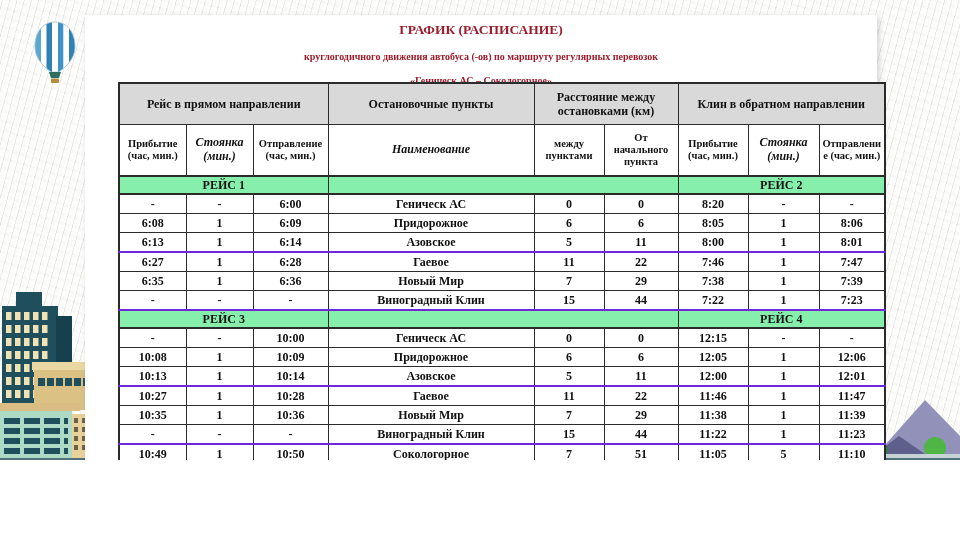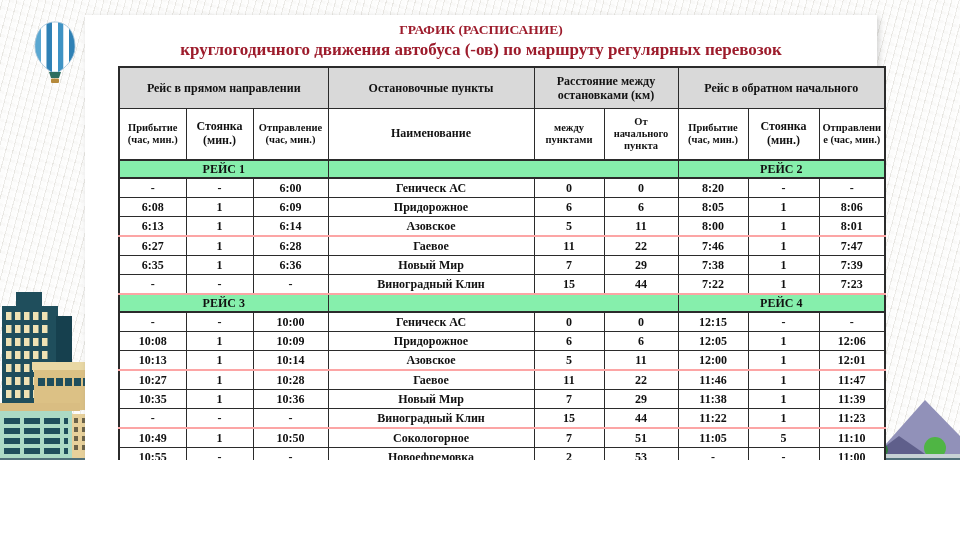--- a/index.html
+++ b/index.html
@@ -13,34 +13,34 @@
   
   .road{position:absolute;left:0;top:452px;width:960px;height:50px;z-index:1;
     background:linear-gradient(to bottom,#C7D2D5 0,#C7D2D5 6px,#50707A 6px,#50707A 100%);}
   .road-dash{position:absolute;left:0;top:477px;width:40px;height:6px;background:#fff;z-index:1;}
   .scene{position:absolute;z-index:1;}
   
   .card{position:absolute;left:85px;top:15px;width:792px;height:482px;background:#ffffff;z-index:2;
     box-shadow:2px 2px 6px rgba(130,130,130,.35);}
   .title{margin-top:6px;text-align:center;color:#9D1C2C;font-weight:bold;line-height:1.32;}
   .title .l1{font-size:13.5px;}
-  .title .l2,.title .l3{font-size:17px;}
+  .title .l2,.title .l3{font-size:10px;margin-top:11px;}
   
-  table.sched{position:absolute;left:33px;top:51px;width:766px;table-layout:fixed;
+  table.sched{position:absolute;left:33px;top:67px;width:766px;table-layout:fixed;
     border-collapse:collapse;border:2px solid #2B2B2B;font-weight:bold;color:#111;}
   table.sched th,table.sched td{border:1px solid #2B2B2B;text-align:center;vertical-align:middle;
     padding:0 2px;overflow:hidden;}
   tr.gh-row th{background:#D9D9D9;font-size:12px;height:40px;line-height:1.2;}
   tr.sh-row th{background:#ffffff;height:50px;line-height:1.15;overflow-wrap:anywhere;border-bottom:2px solid #2B2B2B;}
   tr.sh-row th.sm{font-size:10.5px;}
-  tr.sh-row th.lg{font-size:12px;}
+  tr.sh-row th.lg{font-size:12px;font-style:italic;}
   tr.section-row td{background:#86efac;font-size:12px;height:16px;line-height:16px;
     border-top:2px solid #2B2B2B;border-bottom:2px solid #2B2B2B;}
   tr.data-row td{font-size:12px;height:18px;line-height:18px;background:#fff;}
-  tr.data-row.grp-end td{border-bottom:2px solid #fca5a5;margin-top:9px;}
+  tr.data-row.grp-end td{border-bottom:2px solid #6d28d9;margin-top:9px;}
 </style>
 </head>
 <body>
 
 <div class="stage">
 
   <div class="road"></div>
   <div class="road-dash"></div>
 
   <svg class="scene" style="left:32px;top:21px" width="46" height="62" viewBox="0 0 46 62">
@@ -121,21 +121,21 @@
           <col style="width:74px">
         <col style="width:70px">
           <col style="width:71px">
           <col style="width:66px">
       </colgroup>
       <thead>
         <tr class="gh-row">
           <th colspan="3">Рейс в прямом направлении</th>
           <th>Остановочные пункты</th>
           <th colspan="2">Расстояние между остановками (км)</th>
-          <th colspan="3">Рейс в обратном начального</th>
+          <th colspan="3">Клин в обратном направлении</th>
         </tr>
         <tr class="sh-row">
           <th class="sm">Прибытие (час, мин.)</th>
           <th class="lg">Стоянка (мин.)</th>
           <th class="sm">Отправление (час, мин.)</th>
           <th class="lg">Наименование</th>
           <th class="sm">между пунктами</th>
           <th class="sm">От начального пункта</th>
           <th class="sm">Прибытие (час, мин.)</th>
           <th class="lg">Стоянка (мин.)</th>

